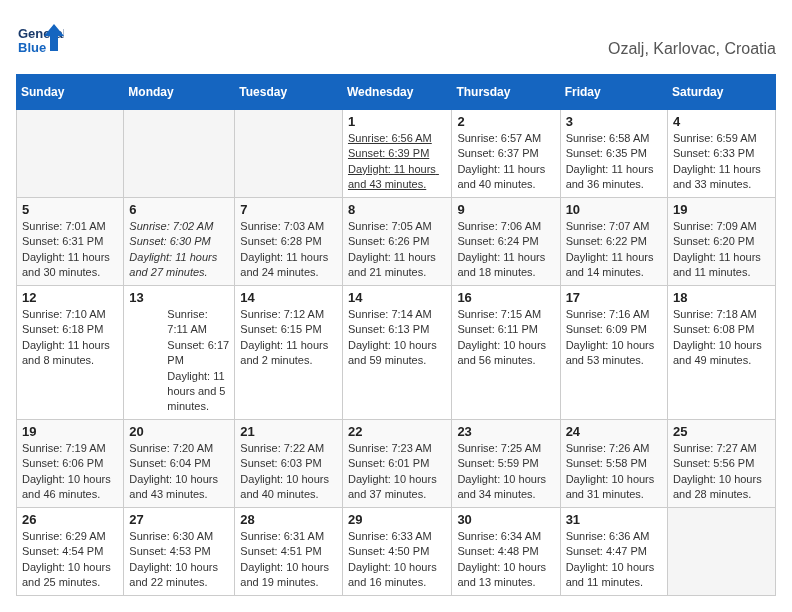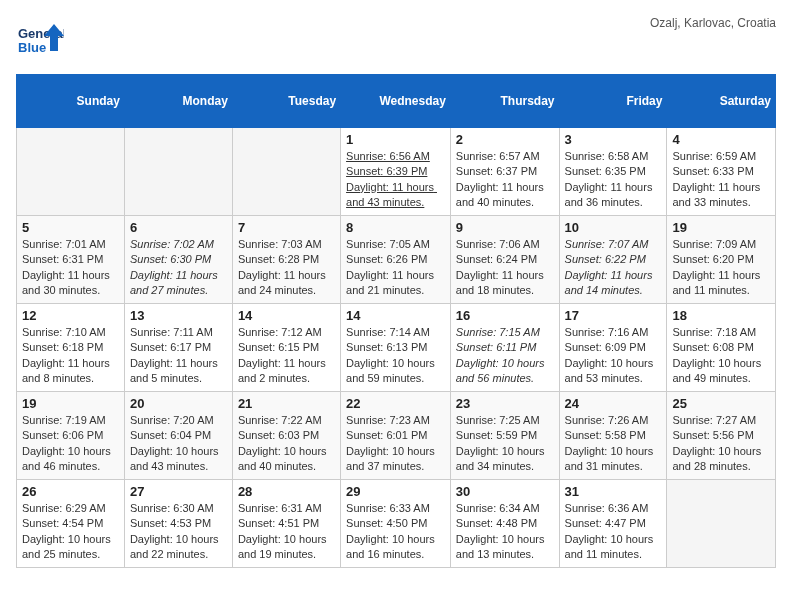--- a/index.html
+++ b/index.html
@@ -30,33 +30,34 @@
     }
     .title-area {
       text-align: right;
     }
     .month-title {
       font-size: 36px;
       font-weight: 300;
       color: #222;
     }
     .location {
-      font-size: 12px;
+      font-size: 16px;
       color: #555;
+      margin-top: 24px;
     }
     .calendar {
       width: 100%;
       border-collapse: collapse;
       font-size: 11px;
     }
     .calendar thead th {
       background: #1565c0;
       color: #fff;
-      padding: 19px 4px;
-      text-align: right;
+      padding: 10px 4px;
+      text-align: left;
       font-size: 12px;
       font-weight: bold;
       border: 1px solid #1565c0;
     }
     .calendar tbody td {
       border: 1px solid #ccc;
       vertical-align: top;
       padding: 4px 5px;
       width: 113px;
       height: 88px;
@@ -161,59 +162,59 @@
 Daylight: 11 hours and 21 minutes.</div>
         </td>
         <td>
           <div class="day-number">9</div>
           <div class="day-info" style="white-space: pre-wrap;">Sunrise: 7:06 AM
 Sunset: 6:24 PM
 Daylight: 11 hours and 18 minutes.</div>
         </td>
         <td>
           <div class="day-number">10</div>
-          <div class="day-info" style="white-space: pre-wrap; font-style: italic;">Sunrise: 7:07 AM
+          <div class="day-info" style="white-space: pre-wrap;">Sunrise: 7:07 AM
 Sunset: 6:22 PM
 Daylight: 11 hours and 14 minutes.</div>
         </td>
         <td>
           <div class="day-number">19</div>
           <div class="day-info" style="white-space: pre-wrap;">Sunrise: 7:09 AM
 Sunset: 6:20 PM
 Daylight: 11 hours and 11 minutes.</div>
         </td>
       </tr>
       <tr>
         <td>
           <div class="day-number">12</div>
           <div class="day-info" style="white-space: pre-wrap;">Sunrise: 7:10 AM
 Sunset: 6:18 PM
 Daylight: 11 hours and 8 minutes.</div>
         </td>
         <td>
           <div class="day-number">13</div>
-          <div class="day-info" style="white-space: pre-wrap;">Sunrise: 7:11 AM
+          <div class="day-info" style="white-space: pre-wrap; margin-left: 38px;">Sunrise: 7:11 AM
 Sunset: 6:17 PM
 Daylight: 11 hours and 5 minutes.</div>
         </td>
         <td>
           <div class="day-number">14</div>
           <div class="day-info" style="white-space: pre-wrap;">Sunrise: 7:12 AM
 Sunset: 6:15 PM
 Daylight: 11 hours and 2 minutes.</div>
         </td>
         <td>
           <div class="day-number">14</div>
           <div class="day-info" style="white-space: pre-wrap;">Sunrise: 7:14 AM
 Sunset: 6:13 PM
 Daylight: 10 hours and 59 minutes.</div>
         </td>
         <td>
           <div class="day-number">16</div>
-          <div class="day-info" style="white-space: pre-wrap; font-style: italic;">Sunrise: 7:15 AM
+          <div class="day-info" style="white-space: pre-wrap;">Sunrise: 7:15 AM
 Sunset: 6:11 PM
 Daylight: 10 hours and 56 minutes.</div>
         </td>
         <td>
           <div class="day-number">17</div>
           <div class="day-info" style="white-space: pre-wrap;">Sunrise: 7:16 AM
 Sunset: 6:09 PM
 Daylight: 10 hours and 53 minutes.</div>
         </td>
         <td>

